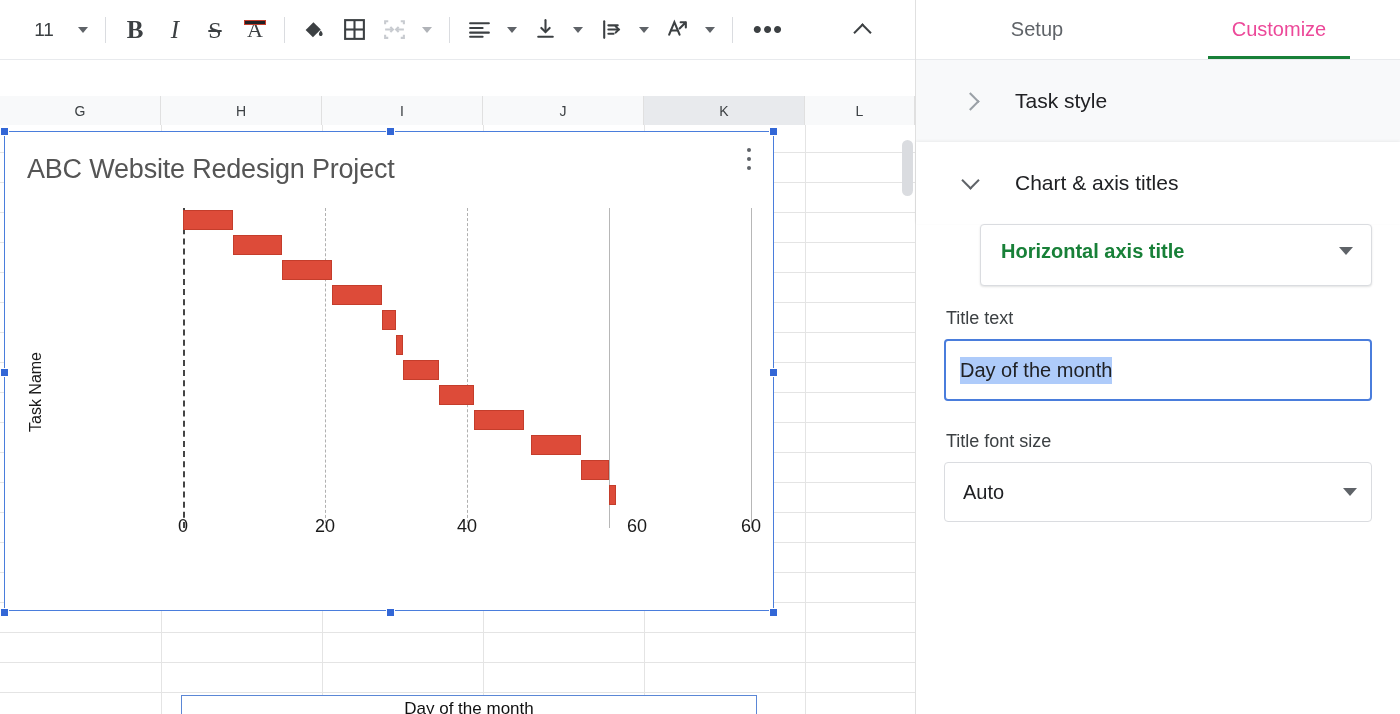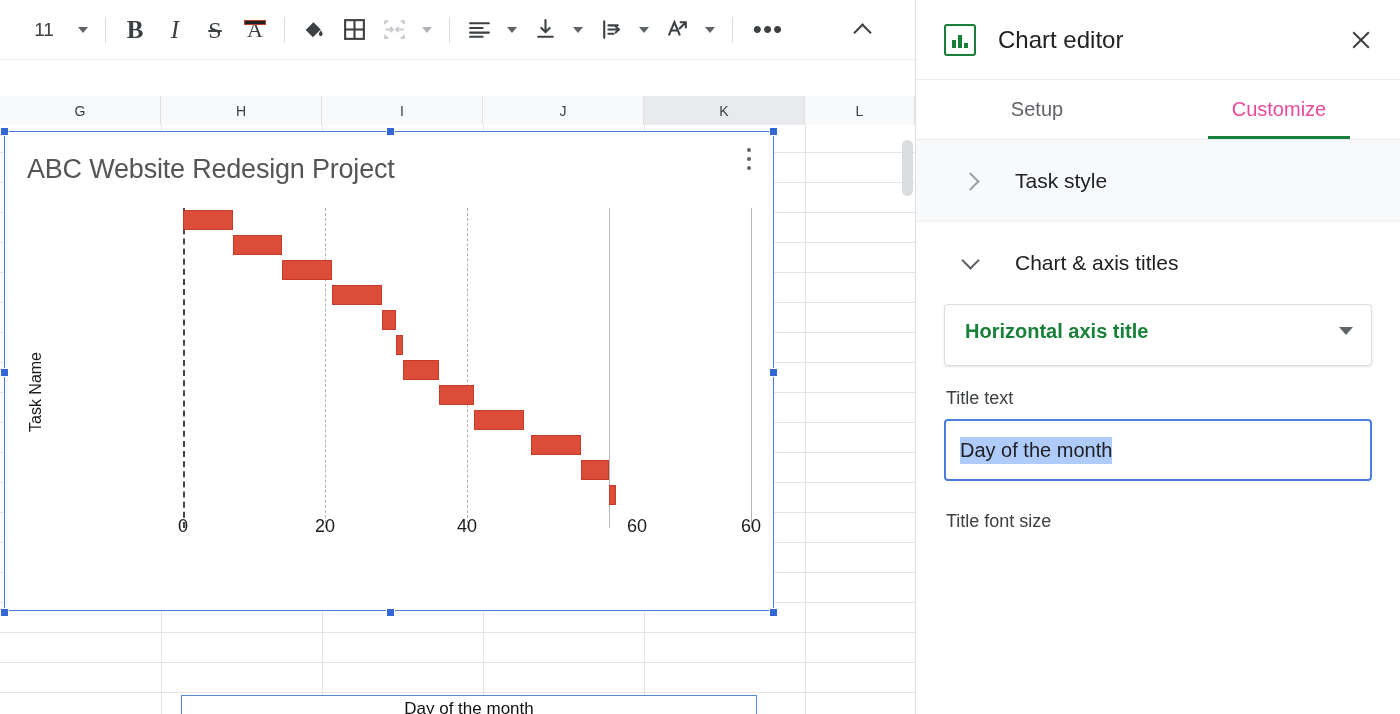--- a/index.html
+++ b/index.html
@@ -182,20 +182,21 @@
   }
   .chev.right { transform: rotate(-45deg); }
   .chev.down { transform: rotate(45deg); margin-top: -5px; }
   .chev.grey { border-color: #9aa0a6; }
 
   .ed-body { padding: 0 28px; }
   .select-box {
     height: 62px; border: 1px solid #dadce0; border-radius: 4px; background: #fff;
     display: flex; align-items: center; padding: 0 18px 8px 20px;
     box-shadow: 0 1px 2px rgba(60,64,67,0.15);
+    margin-left: 36px;
   }
   .select-box .txt { flex: 1; font-size: 20px; color: #188038; font-weight: 700; }
   .tri-down {
     width: 0; height: 0; border-left: 7px solid transparent;
     border-right: 7px solid transparent; border-top: 8px solid #5f6368; flex: none;
   }
 
   .field-label { font-size: 18px; color: #3c4043; margin: 22px 0 10px 2px; }
   .text-input {
     height: 62px; border: 2px solid #4a7ddc; border-radius: 4px; background: #fff;
@@ -437,29 +438,20 @@
       <div class="handle" style="left:764px; top:476px"></div>
     </div>
 
     <div class="vscroll">
       <div class="thumb"></div>
     </div>
   </div>
 
   <div class="editor">
 
-    <div class="ed-header">
-      <div class="ed-logo">
-        <i style="height:8px"></i>
-        <i style="height:13px"></i>
-        <i style="height:5px"></i>
-      </div>
-      <div class="ed-title">Chart editor</div>
-      <div class="ed-close"></div>
-    </div>
 
     <div class="ed-tabs">
       <div class="ed-tab">Setup</div>
       <div class="ed-tab active">Customize</div>
     </div>
 
     <div class="ed-section collapsed">
       <span class="chev right grey"></span>
       <span class="ed-section-label">Task style</span>
     </div>
@@ -476,17 +468,21 @@
       </div>
 
       <div class="field-label">Title text</div>
       <div class="text-input">
         <span class="sel-text">Day of the month</span>
       </div>
 
       <div class="two-col">
         <div>
           <div class="field-label" style="margin:12px 0 2px 2px">Title font size</div>
+          <div class="small-select">
+            <span class="txt">Auto</span>
+            <span class="tri-down"></span>
+          </div>
         </div>
       </div>
     </div>
   </div>
 </div>
 
 </body></html>

